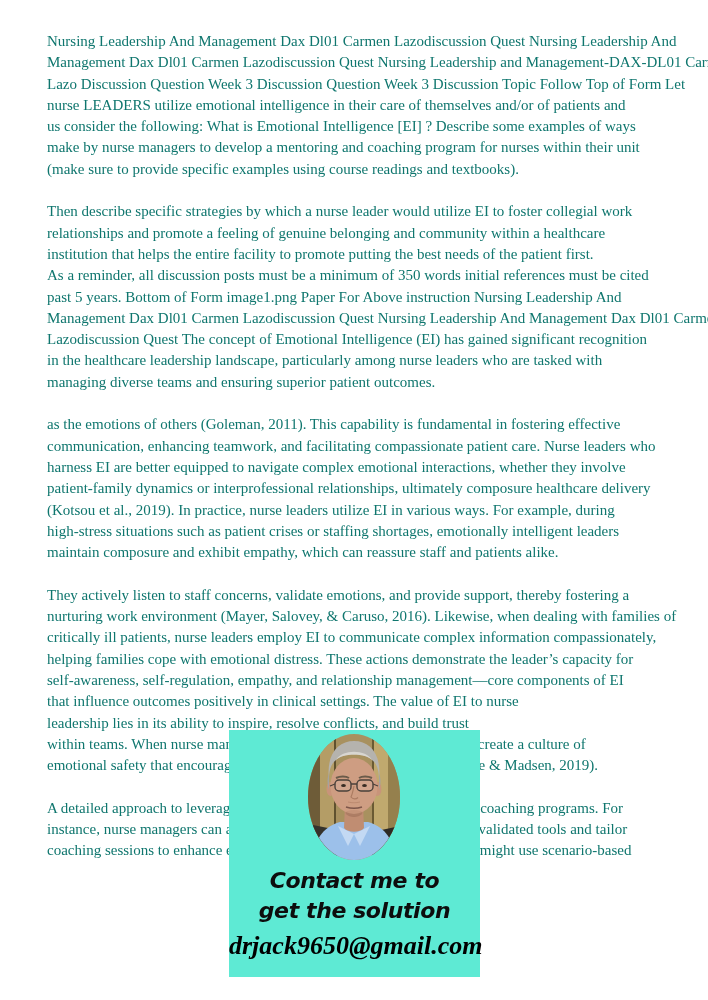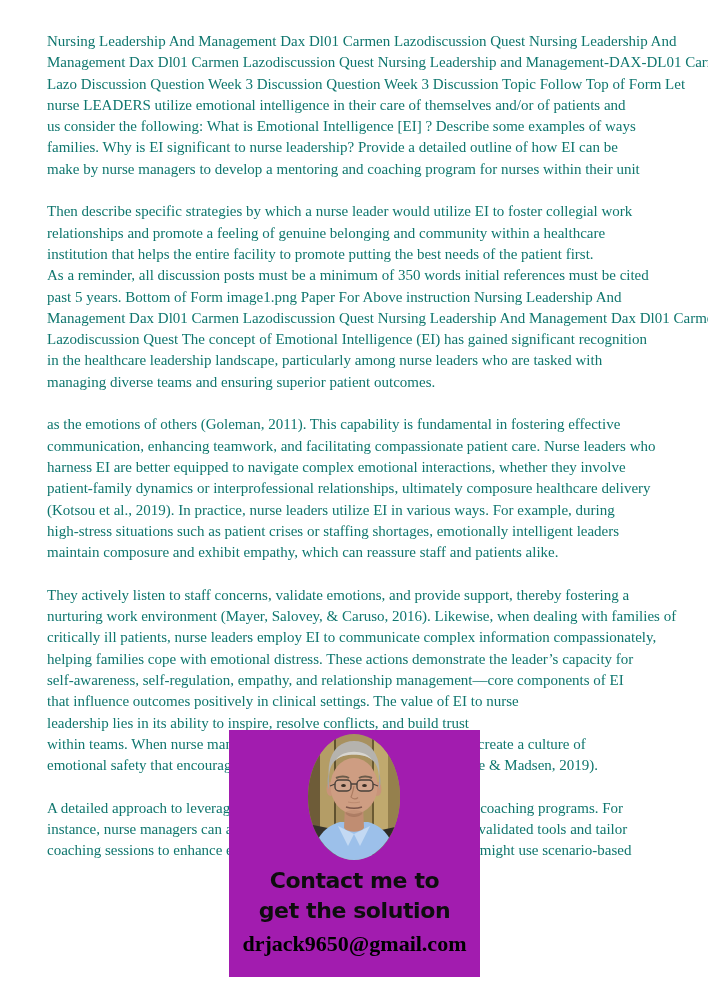--- a/index.html
+++ b/index.html
@@ -41,40 +41,39 @@
     font-weight: bold;
     font-size: 22px;
     line-height: 30px;
     letter-spacing: -0.4px;
     color: #0d0d0d;
   }
   .overlay-email {
     position: absolute;
     top: 201px; left: 0;
     width: 100%;
-    text-align: center;
     font-family: "Liberation Serif", serif;
     font-weight: bold;
-    font-size: 22px;
+    font-size: 26px;
     color: #000000;
   }
 </style>
 </head>
 <body style="background: rgb(255, 255, 255);">
 
 <div class="doc">
   <div class="para">
 
   <div class="line">Nursing Leadership And Management Dax Dl01 Carmen Lazodiscussion Quest Nursing Leadership And</div>
       <div class="line">Management Dax Dl01 Carmen Lazodiscussion Quest Nursing Leadership and Management-DAX-DL01 Carmen</div>
       <div class="line">Lazo Discussion Question Week 3 Discussion Question Week 3 Discussion Topic Follow Top of Form Let</div>
       <div class="line">nurse LEADERS utilize emotional intelligence in their care of themselves and/or of patients and</div>
       <div class="line">us consider the following: What is Emotional Intelligence [EI] ? Describe some examples of ways</div>
-      <div class="line">families. Why is EI significant to nurse leadership? Provide a detailed outline of how EI can be</div>
       <div class="line">make by nurse managers to develop a mentoring and coaching program for nurses within their unit</div>
+      <div class="line">(make sure to provide specific examples using course readings and textbooks).</div>
     </div>
   <div class="para">
 
   <div class="line">Then describe specific strategies by which a nurse leader would utilize EI to foster collegial work</div>
       <div class="line">relationships and promote a feeling of genuine belonging and community within a healthcare</div>
       <div class="line">institution that helps the entire facility to promote putting the best needs of the patient first.</div>
       <div class="line">As a reminder, all discussion posts must be a minimum of 350 words initial references must be cited</div>
       <div class="line">past 5 years. Bottom of Form image1.png Paper For Above instruction Nursing Leadership And</div>
       <div class="line">Management Dax Dl01 Carmen Lazodiscussion Quest Nursing Leadership And Management Dax Dl01 Carmen</div>
       <div class="line">Lazodiscussion Quest The concept of Emotional Intelligence (EI) has gained significant recognition</div>
@@ -104,21 +103,21 @@
       <div class="line">emotional safety that encourages openness and shared learning (Maniche &amp; Madsen, 2019).</div>
     </div>
   <div class="para">
 
   <div class="line">A detailed approach to leveraging EI involves structured mentoring and coaching programs. For</div>
       <div class="line">instance, nurse managers can assess emotional intelligence levels using validated tools and tailor</div>
       <div class="line">coaching sessions to enhance emotional competencies. Nurse managers might use scenario-based</div>
     </div>
 </div>
 
-<div class="overlay" id="promo-overlay" style="background: #a21caf;">
+<div class="overlay" id="promo-overlay" style="background: #5eead4; font-style: italic;">
 
   <svg class="photo" viewBox="0 0 92 126" aria-hidden="true">
     <defs>
       <clipPath id="ovalClip">
           <ellipse cx="46" cy="63" rx="46" ry="63"></ellipse>
         </clipPath>
     </defs>
     <g clip-path="url(#ovalClip)">
 
       <rect x="0" y="0" width="92" height="126" fill="#a8915f"></rect>

